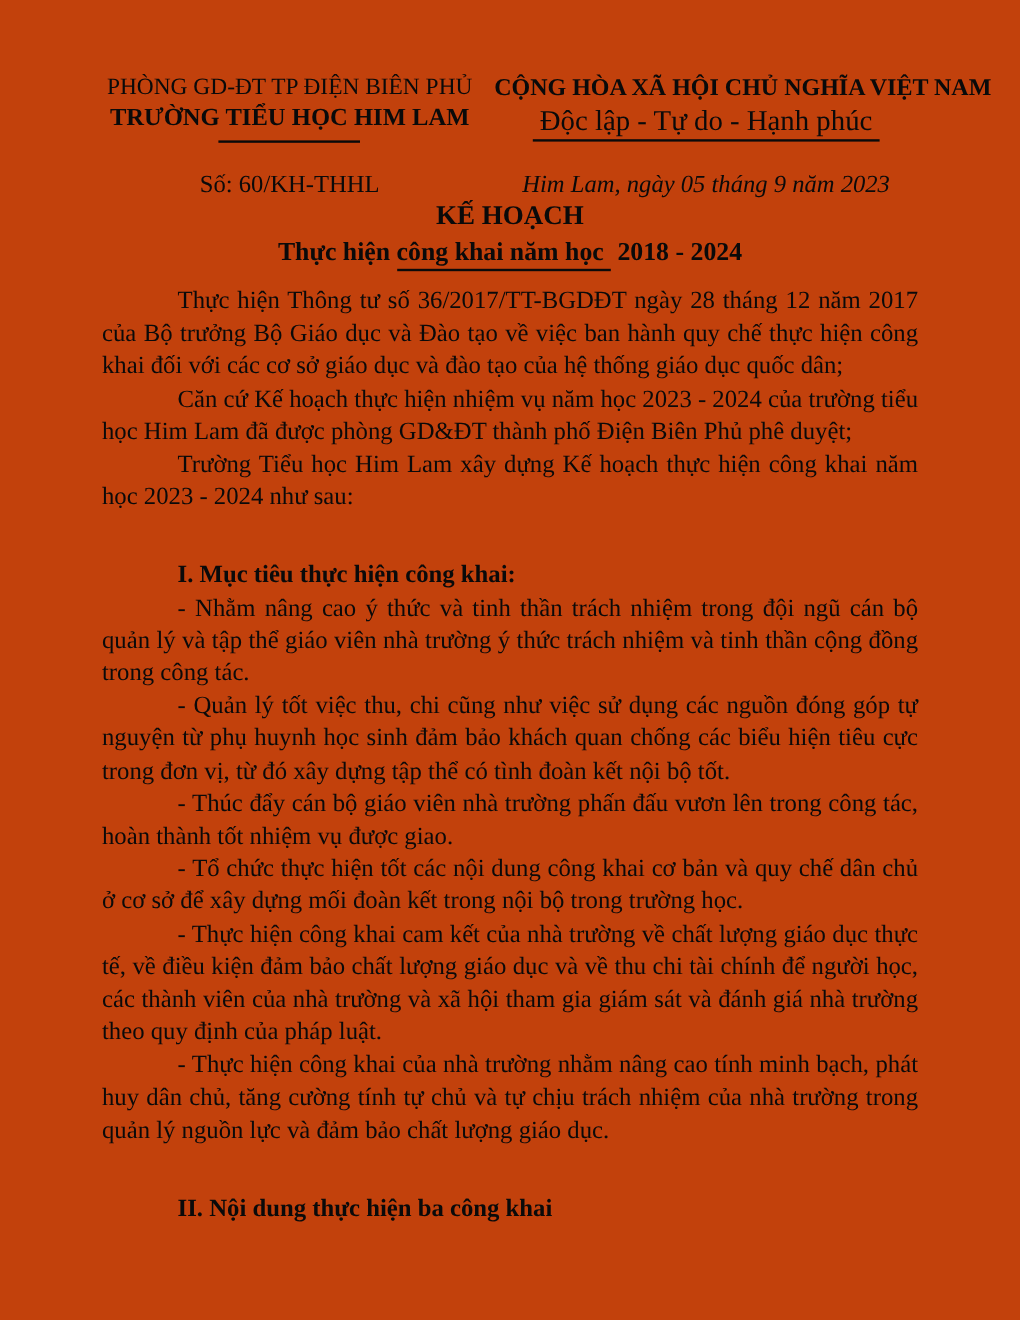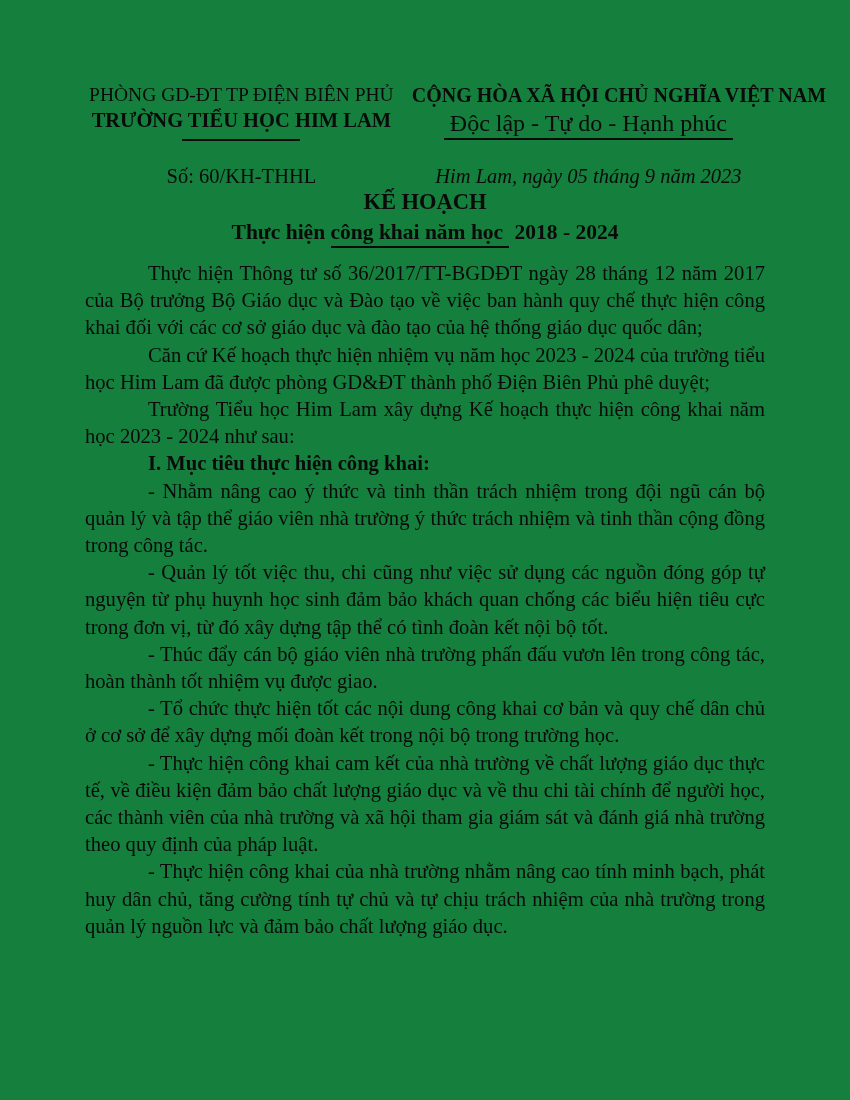--- a/index.html
+++ b/index.html
@@ -5,25 +5,25 @@
   html, body {
     margin: 0;
     padding: 0;
     background: #e8e8e8;
   }
   .page {
     position: relative;
     width: 850px;
     height: 1100px;
     margin: 0 auto;
-    background: #15803d;
+    background: #c2410c;
     color: #0a0a0a;
     font-family: "Liberation Serif", "DejaVu Serif", serif;
     box-sizing: border-box;
-    padding: 82px 85px 40px 85px;
+    padding: 60px 85px 40px 85px;
     overflow: hidden;
   }
   
   .hdr {
     display: flex;
     align-items: flex-start;
   }
   .hdr-left {
     width: 46%;
     text-align: center;
@@ -110,20 +110,21 @@
   }
   .para {
     margin: 0;
     font-size: 20.6px;
     line-height: 27.2px;
     text-align: justify;
     text-indent: 63px;
   }
   .para.bold {
     font-weight: bold;
+    margin-top: 38px;
   }
 </style>
 </head>
 <body>
 
 <div class="page">
 
   <div class="hdr">
     <div class="hdr-left">
       <div class="hdr-left-line1">PHÒNG GD-ĐT TP ĐIỆN BIÊN PHỦ</div>
@@ -150,15 +151,16 @@
     <p class="para">Thực hiện Thông tư số 36/2017/TT-BGDĐT ngày 28 tháng 12 năm 2017 của Bộ trưởng Bộ Giáo dục và Đào tạo về việc ban hành quy chế thực hiện công khai đối với các cơ sở giáo dục và đào tạo của hệ thống giáo dục quốc dân;</p>
     <p class="para">Căn cứ Kế hoạch thực hiện nhiệm vụ năm học 2023 - 2024 của trường tiểu học Him Lam đã được phòng GD&amp;ĐT thành phố Điện Biên Phủ phê duyệt;</p>
     <p class="para">Trường Tiểu học Him Lam xây dựng Kế hoạch thực hiện công khai năm học 2023 - 2024 như sau:</p>
     <p class="para bold">I. Mục tiêu thực hiện công khai:</p>
     <p class="para">- Nhằm nâng cao ý thức và tinh thần trách nhiệm trong đội ngũ cán bộ quản lý và tập thể giáo viên nhà trường ý thức trách nhiệm và tinh thần cộng đồng trong công tác.</p>
     <p class="para">- Quản lý tốt việc thu, chi cũng như việc sử dụng các nguồn đóng góp tự nguyện từ phụ huynh học sinh đảm bảo khách quan chống các biểu hiện tiêu cực trong đơn vị, từ đó xây dựng tập thể có tình đoàn kết nội bộ tốt.</p>
     <p class="para">- Thúc đẩy cán bộ giáo viên nhà trường phấn đấu vươn lên trong công tác, hoàn thành tốt nhiệm vụ được giao.</p>
     <p class="para">- Tổ chức thực hiện tốt các nội dung công khai cơ bản và quy chế dân chủ ở cơ sở để xây dựng mối đoàn kết trong nội bộ trong trường học.</p>
     <p class="para">- Thực hiện công khai cam kết của nhà trường về chất lượng giáo dục thực tế, về điều kiện đảm bảo chất lượng giáo dục và về thu chi tài chính để người học, các thành viên của nhà trường và xã hội tham gia giám sát và đánh giá nhà trường theo quy định của pháp luật.</p>
     <p class="para">- Thực hiện công khai của nhà trường nhằm nâng cao tính minh bạch, phát huy dân chủ, tăng cường tính tự chủ và tự chịu trách nhiệm của nhà trường trong quản lý nguồn lực và đảm bảo chất lượng giáo dục.</p>
+    <p class="para bold">II. Nội dung thực hiện ba công khai</p>
   </div>
 
 </div>
 
 </body></html>

